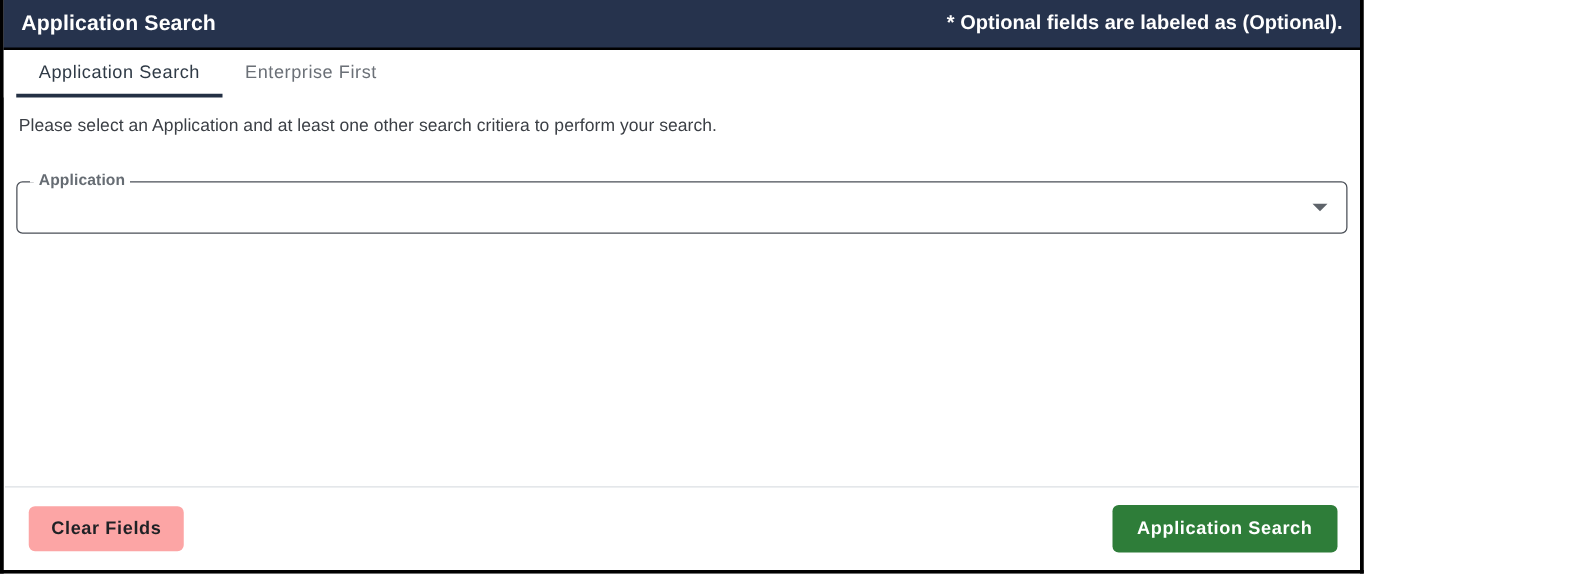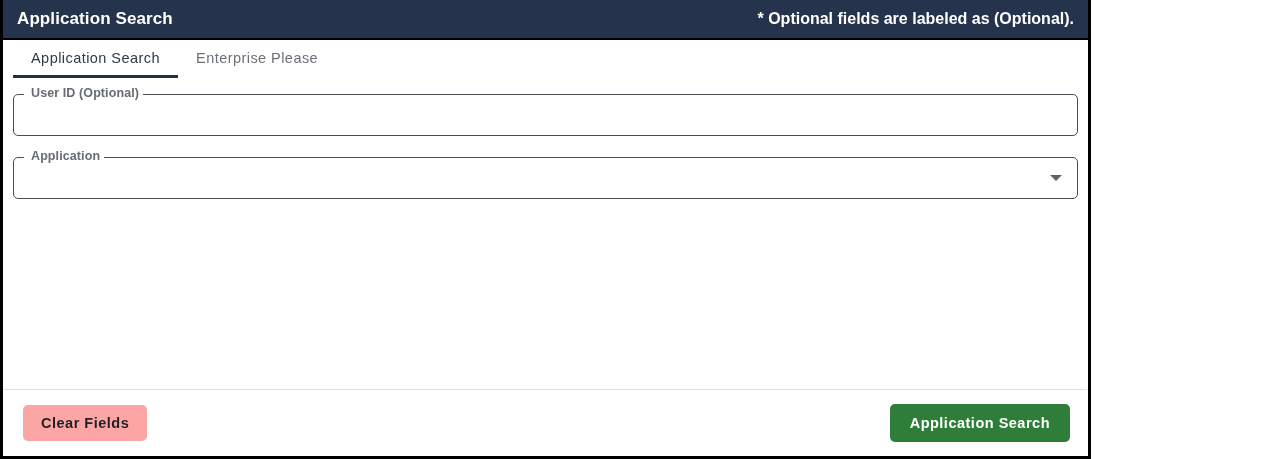--- a/index.html
+++ b/index.html
@@ -215,36 +215,31 @@
   <div class="appbar">
     <span class="appbar-title">Application Search</span>
     <span class="appbar-note">* Optional fields are labeled as (Optional).</span>
   </div>
 
   <div class="tabs">
     <div class="tab active">
       <span>Application Search</span>
     </div>
     <div class="tab">
-      <span>Enterprise Please</span>
+      <span>Enterprise First</span>
     </div>
   </div>
 
   <div class="content">
 
+    <div class="instructions">Please select an Application and at least one other search critiera to perform your search.</div>
 
     <div class="form-rows">
 
       <div class="row">
-        <div class="field">
-          <div class="field-outline"></div>
-          <div class="field-notch" style="width:104px;"></div>
-          <span class="field-label">User ID (Optional)</span>
-          <input class="field-input" type="text" value="" placeholder="" style="">
-        </div>
       </div>
 
 
       <div class="row">
         <div class="field full">
           <div class="field-outline"></div>
           <div class="field-notch" style="width:76px;"></div>
           <span class="field-label">Application</span>
           <div class="select-display">
             <span></span>

